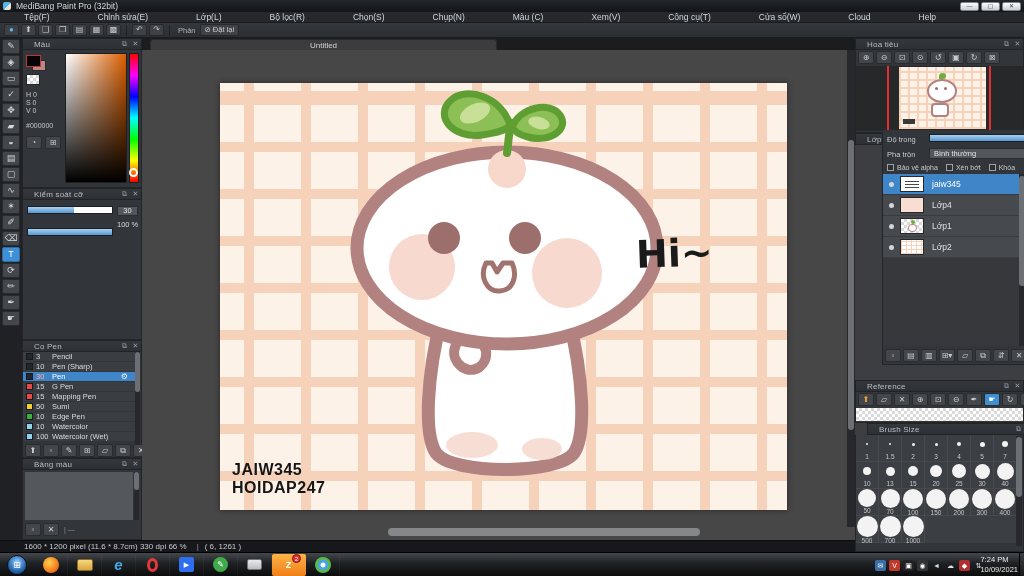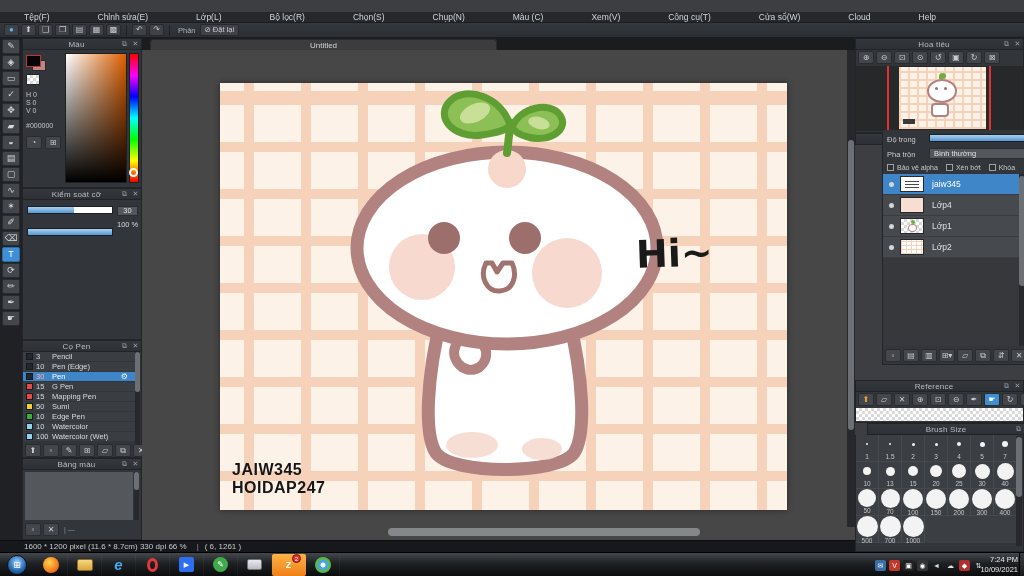--- a/index.html
+++ b/index.html
@@ -24,21 +24,21 @@
   .qbtn{width:15px;height:12px;margin:0 1px;background:#3e4146;border:1px solid #26282c;border-radius:2px;
         color:#c9cdd2;font-size:8px;line-height:10px;text-align:center;}
   .qsep{width:1px;height:11px;background:#1e2023;margin:0 4px;}
   .qlabel{font-size:7.5px;color:#aeb3b8;margin:0 4px;}
   .qreset{height:12px;background:#3e4146;border:1px solid #26282c;border-radius:2px;color:#c9cdd2;
           font-size:7.5px;line-height:10px;padding:0 4px;display:flex;align-items:center;gap:2px;}
 
   
   .phead{height:12px;background:linear-gradient(#34373c,#2d3035);border:1px solid #212327;
          display:flex;align-items:center;font-size:8px;color:#b9bdc2;}
-  .phead .t{flex:1;text-align:center;letter-spacing:.2px;}
+  .phead .t{flex:1;letter-spacing:.2px;}
   .phead .ic{width:11px;text-align:center;font-size:7px;color:#989da3;}
   .pbody{background:#323539;border:1px solid #232528;border-top:none;}
 
   
   .toolstrip{left:0;top:38px;width:22px;height:502px;background:#1f2124;}
   .tbtn{width:18px;height:15px;margin:1px 0 1px 2px;background:#43464a;border:1px solid #292b2f;
         border-radius:2px;color:#d3d6da;font-size:9px;line-height:13px;text-align:center;}
   .tbtn.active{background:#3e8fd4;border-color:#2b6da8;color:#fff;}
 
   
@@ -104,31 +104,39 @@
            background:linear-gradient(#44484c,#1e2124 45%,#0b0c0d);border-top:1px solid #000;display:flex;align-items:center;}
   .orb{width:20px;height:20px;margin:0 7px;border-radius:50%;
        background:radial-gradient(circle at 50% 35%,#9fd1ff 0%,#2e6db3 55%,#0b2c52 100%);
        border:1px solid #051527;color:#fff;font-size:9px;line-height:18px;text-align:center;}
   .tkicon{width:34px;height:22px;display:flex;align-items:center;justify-content:center;position:relative;
           border-right:1px solid rgba(255,255,255,.04);}
   .badge{position:absolute;right:4px;top:0px;width:9px;height:9px;border-radius:50%;background:#e03434;
          color:#fff;font-size:6px;line-height:9px;text-align:center;border:1px solid #7e1414;}
   .tray{position:absolute;right:40px;top:0;height:24px;display:flex;align-items:center;gap:3px;}
   .trico{width:11px;height:11px;border-radius:2px;font-size:7px;line-height:11px;text-align:center;color:#fff;}
-  .clock{position:absolute;right:6px;top:2px;text-align:right;font-size:7.5px;color:#e8eaec;line-height:10px;}
+  .clock{position:absolute;right:6px;top:2px;font-size:7.5px;color:#e8eaec;line-height:10px;}
   .showdesk{position:absolute;right:0;top:0;width:5px;height:24px;background:linear-gradient(#3a3d40,#17181a);border-left:1px solid #000;}
 
   .statusbar{left:0;top:540px;width:855px;height:12px;background:#17181b;border-top:1px solid #0c0d0f;
              display:flex;align-items:center;font-size:8px;color:#c6c9cd;}
 </style>
 </head>
 <body>
 
 <div class="screen">
 
+  <div class="p titlebar">
+    <span class="appicon"></span>
+    <span>MediBang Paint Pro (32bit)</span>
+    <span style="flex:1"></span>
+    <span class="winbtn">—</span>
+    <span class="winbtn">▢</span>
+    <span class="winbtn" style="margin-right:3px">✕</span>
+  </div>
 
   <div class="p menubar">
     <span class="mitem">Tệp(F)</span>
     <span class="mitem">Chỉnh sửa(E)</span>
     <span class="mitem">Lớp(L)</span>
     <span class="mitem">Bộ lọc(R)</span>
     <span class="mitem">Chọn(S)</span>
     <span class="mitem">Chụp(N)</span>
     <span class="mitem">Màu (C)</span>
     <span class="mitem">Xem(V)</span>
@@ -229,21 +237,21 @@
   <div class="p pbody" style="left:22px;top:352px;width:120px;height:106px;padding:0;">
     <div style="width:113px;">
       <div class="brow">
           <span class="sw" style="background:#23272f"></span>
           <span class="num">3</span>
           <span class="bn">Pencil</span>
         </div>
       <div class="brow">
           <span class="sw" style="background:#23272f"></span>
           <span class="num">10</span>
-          <span class="bn">Pen (Edge)</span>
+          <span class="bn">Pen (Sharp)</span>
         </div>
       <div class="brow sel">
           <span class="sw" style="background:#23272f"></span>
           <span class="num" style="color:#ffb0a0">30</span>
           <span class="bn">Pen</span>
           <span class="gear">⚙</span>
         </div>
       <div class="brow">
           <span class="sw" style="background:#e74a44"></span>
           <span class="num">15</span>

